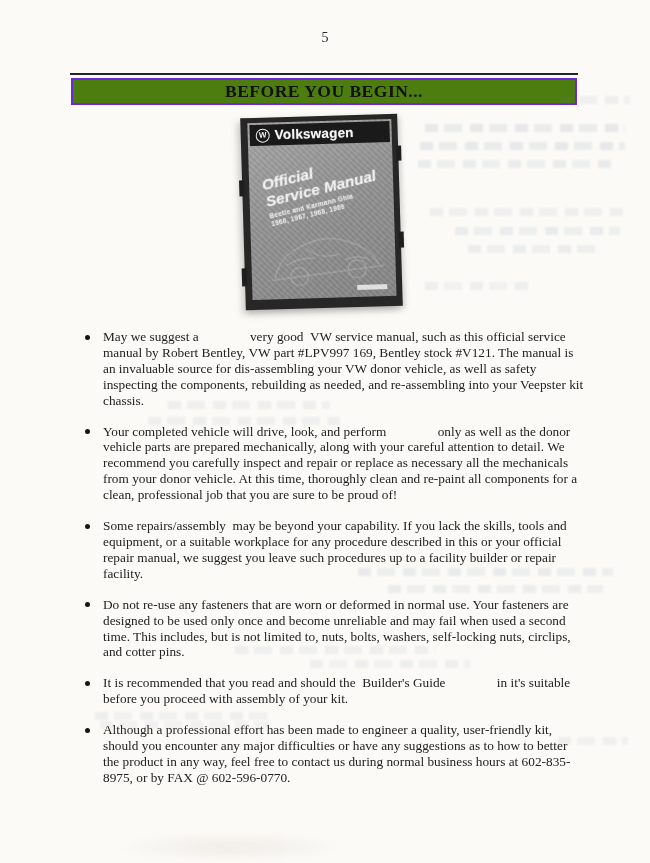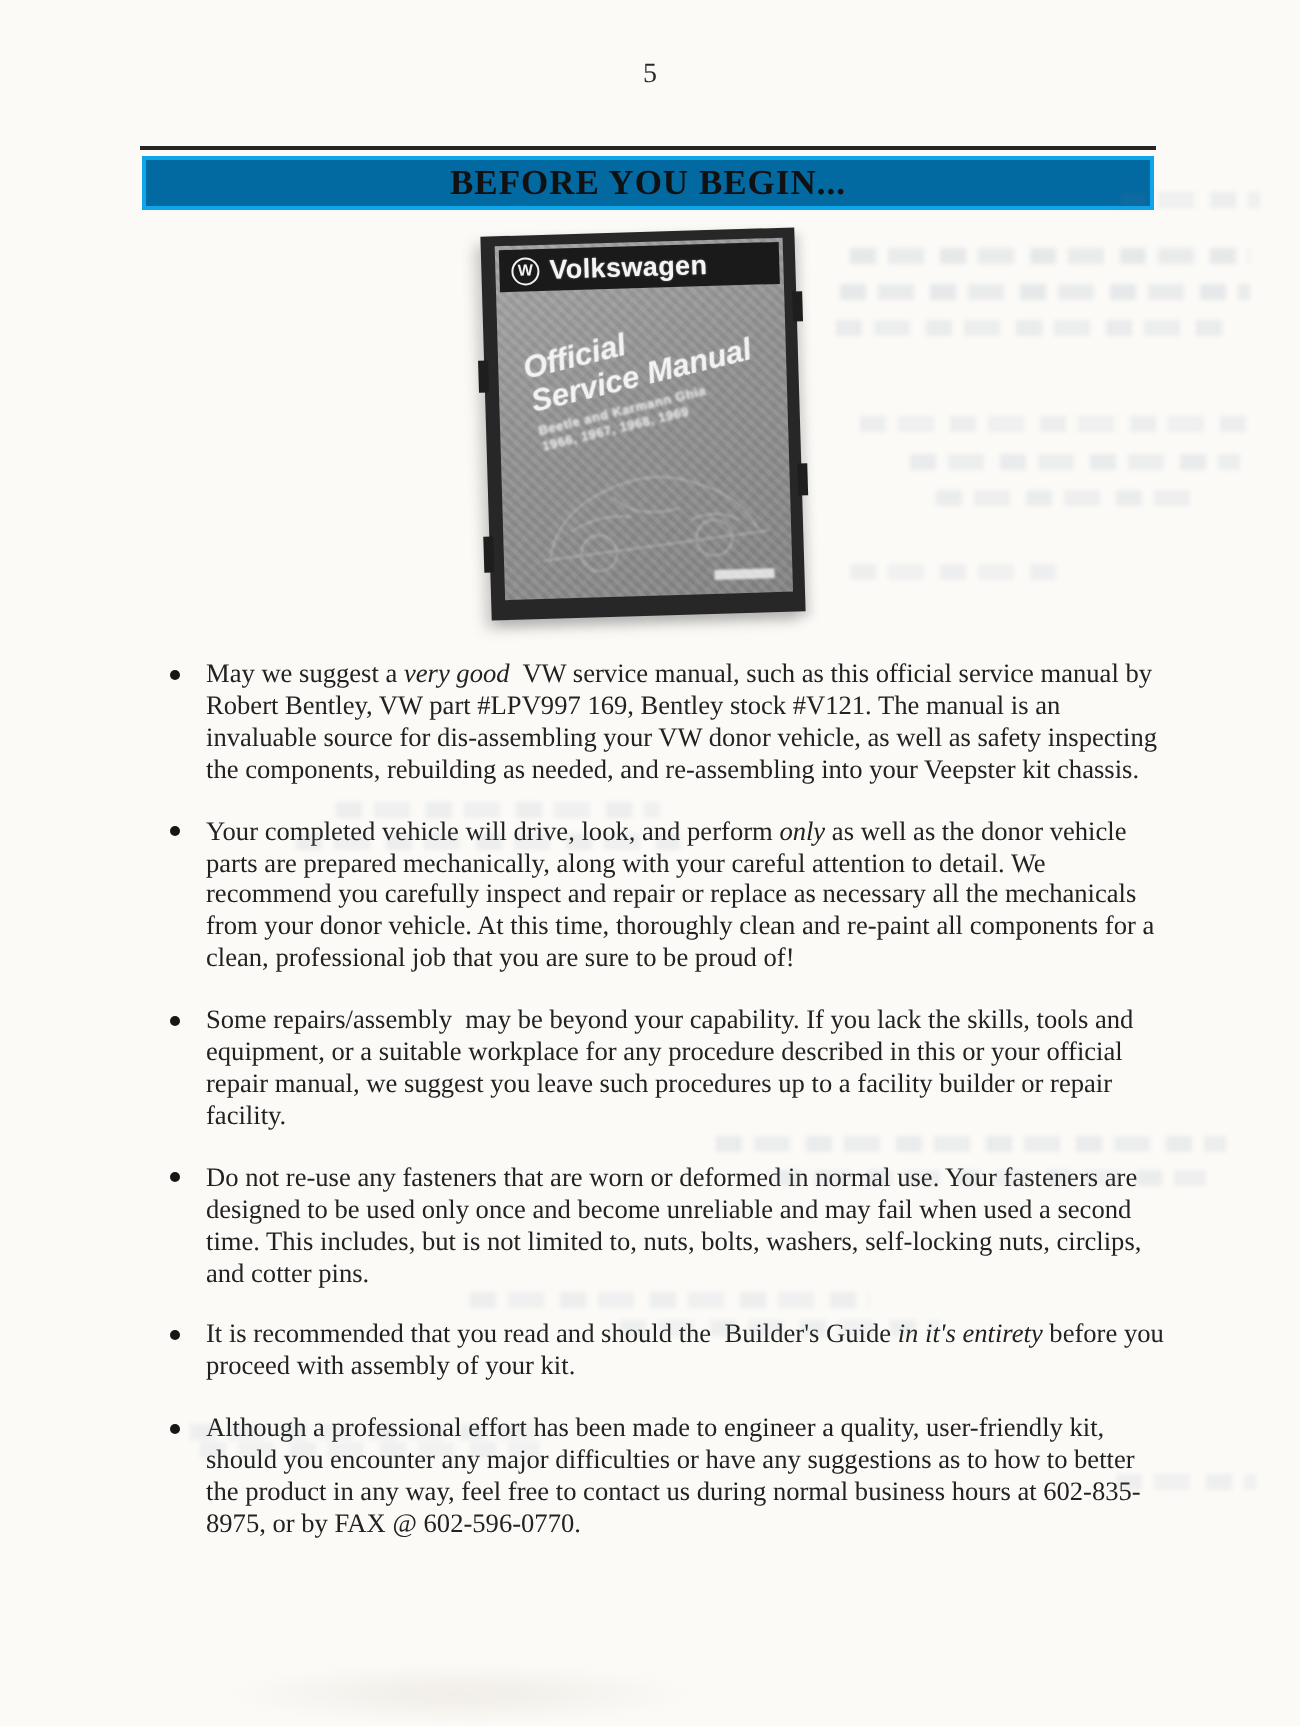--- a/index.html
+++ b/index.html
@@ -15,23 +15,23 @@
   .page-num{
     position:absolute;top:30px;left:0;width:650px;
     text-align:center;font-size:14px;color:#2a2a2a;
   }
   .header-rule{
     position:absolute;left:70px;top:73px;width:508px;height:2px;
     background:#242424;
   }
   .header-box{
     position:absolute;left:71px;top:78px;width:502px;height:23px;
-    border:2px solid #0ea5e9;
+    border:2px solid #6d28d9;
     display:flex;align-items:center;justify-content:center;
-    background:#0369a1;
+    background:#4d7c0f;
   }
   .header-box .title{
     font-weight:bold;font-size:17.5px;letter-spacing:.5px;color:#111;
     font-family:"Liberation Serif", serif;
   }
   
   .book{
     position:absolute;left:243px;top:116px;width:157px;height:192px;
     background:#272727;
     transform:rotate(-1.7deg);
@@ -94,21 +94,21 @@
     text-align:left;
   }
   .bullets li{
     position:relative;margin:0 0 15px 0;padding:0;
     white-space:pre-wrap;
   }
   .bullets li::before{
     content:"";position:absolute;left:-18px;top:5.5px;
     width:5px;height:5px;border-radius:50%;background:#161616;
   }
-  .it{font-style:italic;}
+  .it{margin-left:48px;}
   
   .ghost{
     position:absolute;height:8px;
     background:repeating-linear-gradient(90deg,
       rgba(104,124,152,.20) 0 13px, rgba(104,124,152,0) 13px 19px,
       rgba(104,124,152,.16) 19px 37px, rgba(104,124,152,0) 37px 45px);
     filter:blur(1px);
   }
   .smudge{
     position:absolute;left:110px;top:832px;width:240px;height:30px;
@@ -163,21 +163,21 @@
 
       <div class="corner-label"></div>
     </div>
   </div>
 
   <ul class="bullets">
       <li><span>May we suggest a </span><span class="it">very good</span><span>  VW service manual, such as this official service manual by Robert Bentley, VW part #LPV997 169, Bentley stock #V121. The manual is an invaluable source for dis-assembling your VW donor vehicle, as well as safety inspecting the components, rebuilding as needed, and re-assembling into your Veepster kit chassis.</span></li>
       <li><span>Your completed vehicle will drive, look, and perform </span><span class="it">only</span><span> as well as the donor vehicle parts are prepared mechanically, along with your careful attention to detail. We recommend you carefully inspect and repair or replace as necessary all the mechanicals from your donor vehicle. At this time, thoroughly clean and re-paint all components for a clean, professional job that you are sure to be proud of!</span></li>
       <li><span>Some repairs/assembly  may be beyond your capability. If you lack the skills, tools and equipment, or a suitable workplace for any procedure described in this or your official repair manual, we suggest you leave such procedures up to a facility builder or repair facility.</span></li>
       <li><span>Do not re-use any fasteners that are worn or deformed in normal use. Your fasteners are designed to be used only once and become unreliable and may fail when used a second time. This includes, but is not limited to, nuts, bolts, washers, self-locking nuts, circlips, and cotter pins.</span></li>
-      <li><span>It is recommended that you read and should the  Builder's Guide </span><span class="it">in it's entirety</span><span> before you proceed with assembly of your kit.</span></li>
+      <li><span>It is recommended that you read and should the  Builder's Guide </span><span class="it">in it's suitable</span><span> before you proceed with assembly of your kit.</span></li>
       <li><span>Although a professional effort has been made to engineer a quality, user-friendly kit, should you encounter any major difficulties or have any suggestions as to how to better the product in any way, feel free to contact us during normal business hours at 602-835-8975, or by FAX @ 602-596-0770.</span></li>
     </ul>
 
   <div id="ghost-layer">
       <div class="ghost" style="left: 560px; top: 96px; width: 70px; opacity: 0.5;"></div>
       <div class="ghost" style="left: 425px; top: 124px; width: 200px; opacity: 0.7;"></div>
       <div class="ghost" style="left: 420px; top: 142px; width: 205px; opacity: 0.7;"></div>
       <div class="ghost" style="left: 418px; top: 160px; width: 196px; opacity: 0.6;"></div>
       <div class="ghost" style="left: 430px; top: 208px; width: 195px; opacity: 0.5;"></div>
       <div class="ghost" style="left: 455px; top: 227px; width: 165px; opacity: 0.6;"></div>

